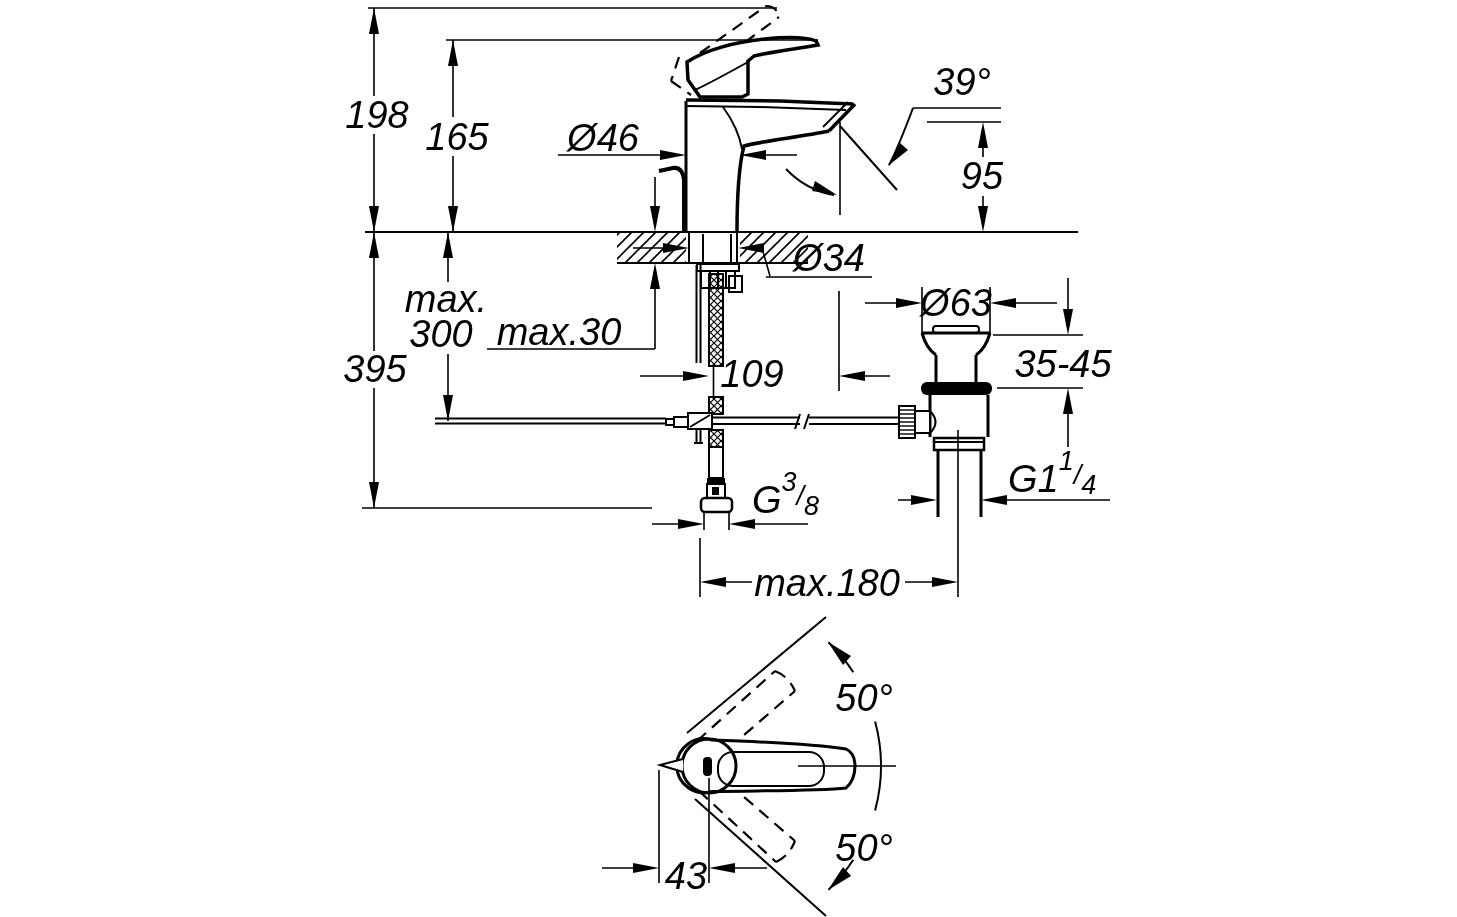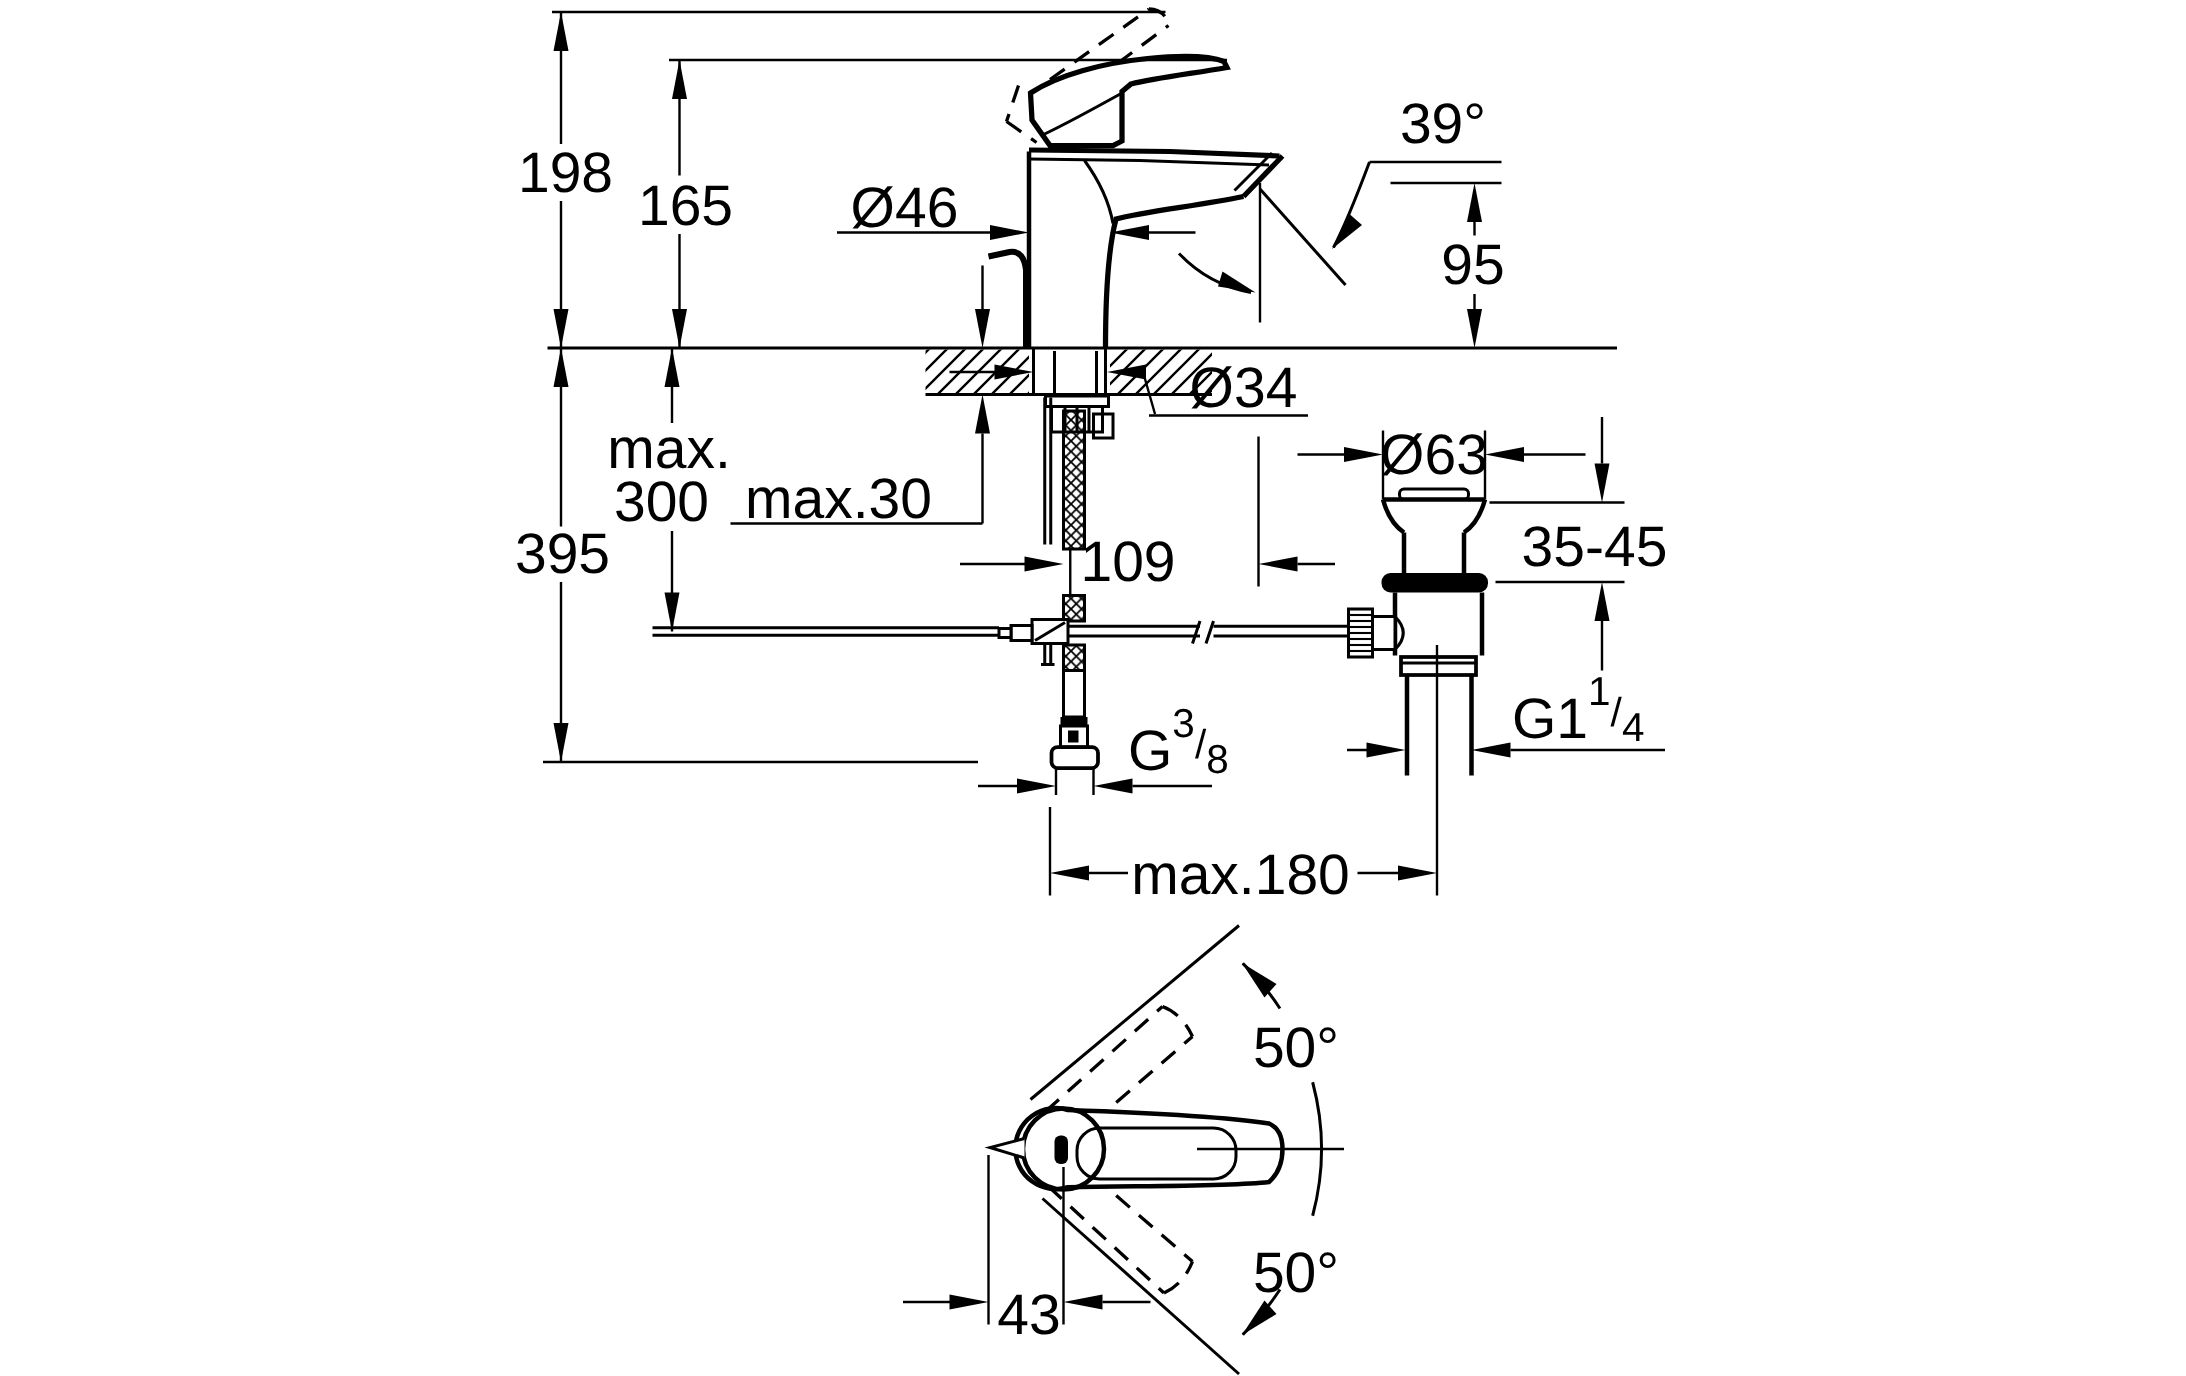--- a/index.html
+++ b/index.html
@@ -1,16 +1,16 @@
 <!DOCTYPE html>
 <html><head>
 <meta charset="utf-8">
 <style>
   html,body{margin:0;padding:0;background:#ffffff;}
-  .stage{width:1315px;height:917px;background:#ffffff;position:relative;overflow:hidden;}
+  .stage{width:1315px;height:917px;background:#ffffff;position:relative;overflow:hidden;font-style:italic;}
   svg{display:block;}
   text{font-family:"Liberation Sans", sans-serif;fill:#000000;}
   .dim{font-size:38px;}
   .dimsm{font-size:27px;}
   .obj{stroke:#000;fill:none;stroke-width:3;}
   .objthick{stroke:#000;fill:none;stroke-width:4;}
   .thin{stroke:#000;fill:none;stroke-width:1.6;}
   .med{stroke:#000;fill:none;stroke-width:2;}
   .arrow{fill:#000;stroke:none;}
   .dash{stroke:#000;fill:none;stroke-width:2.2;stroke-dasharray:12 8;}

